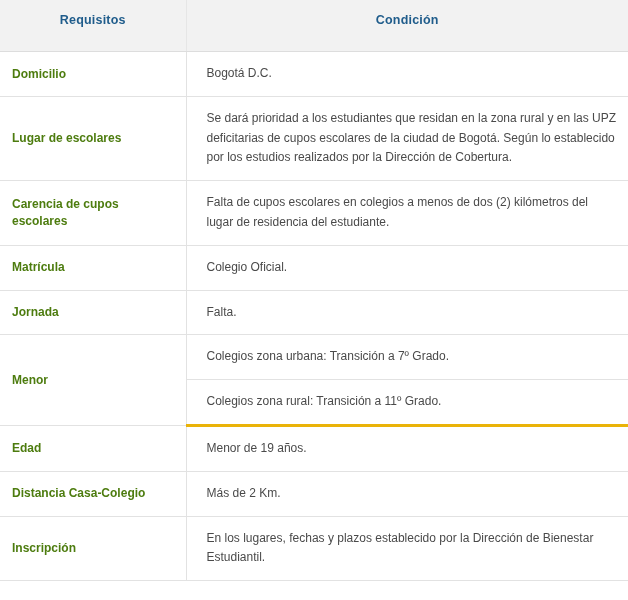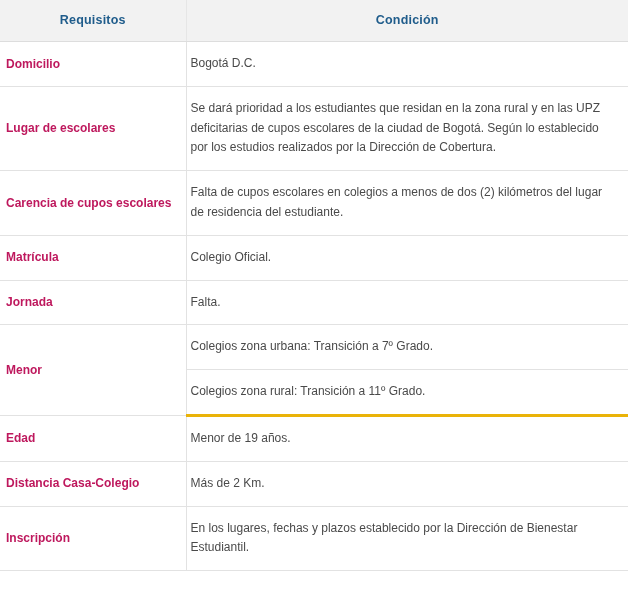--- a/index.html
+++ b/index.html
@@ -20,46 +20,46 @@
   }
   table.req-table col.col-req { width: 186px; }
   table.req-table col.col-cond { width: 442px; }
 
   thead th {
     background: #f2f2f2;
     color: #1f5c8b;
     font-size: 12.5px;
     font-weight: bold;
     text-align: center;
-    padding: 13px 6px 14px 6px;
+    padding: 13px 6px 24px 6px;
     border-bottom: 1px solid #dddddd;
     border-right: 1px solid #e6e6e6;
     letter-spacing: 0.2px;
   }
   thead th:last-child { border-right: none; }
 
   tbody td {
     border-bottom: 1px solid #e2e2e2;
     vertical-align: middle;
     font-size: 12px;
     padding: 12px 10px 12px 8px;
   }
   tbody td.req-cell {
-    color: #be185d;
+    color: #4d7c0f;
     font-weight: bold;
     font-size: 12px;
     border-right: 1px solid #e2e2e2;
-    padding-left: 6px;
+    padding-left: 12px;
     line-height: 1.4;
   }
   tbody td.cond-cell {
     color: #4a4a4a;
     font-weight: normal;
     line-height: 1.65;
-    padding-left: 4px;
+    padding-left: 20px;
     padding-right: 10px;
   }
   tbody tr.sub-row td.cond-cell {
     border-bottom: 3px solid #eab308;
   }
   tbody tr:last-child td { border-bottom: 1px solid #e2e2e2; }
 </style>
 </head>
 <body>
 

